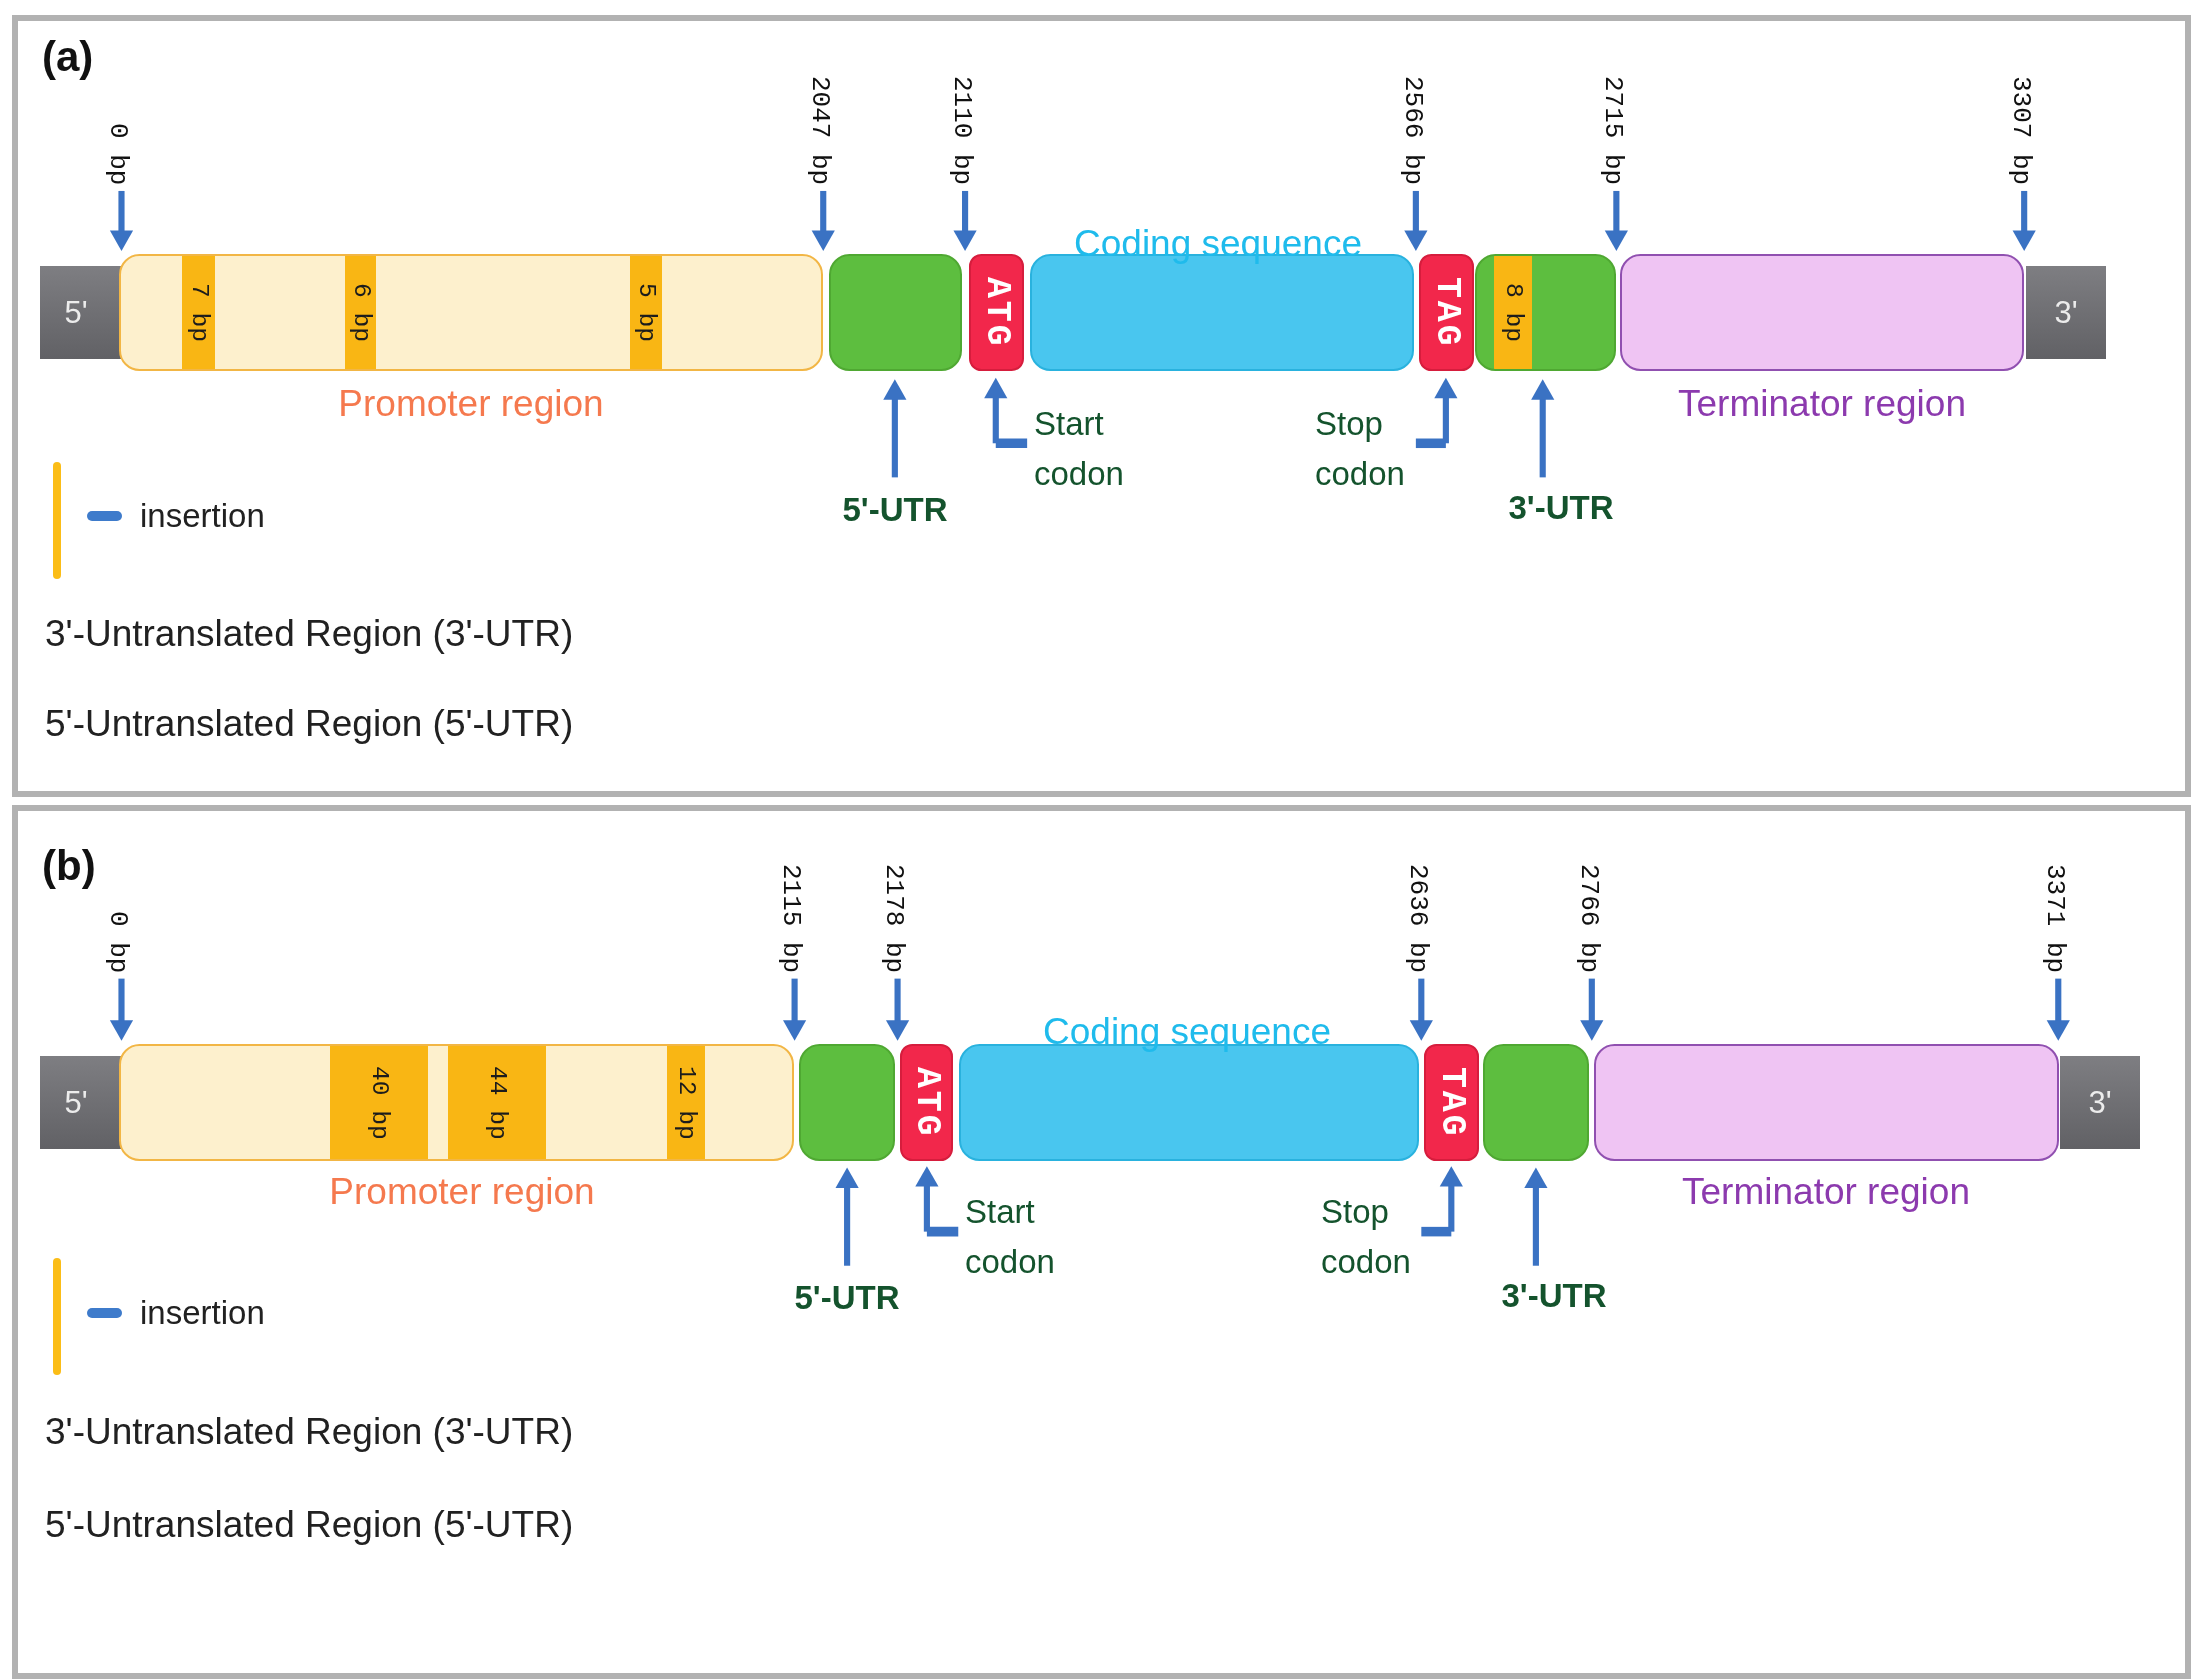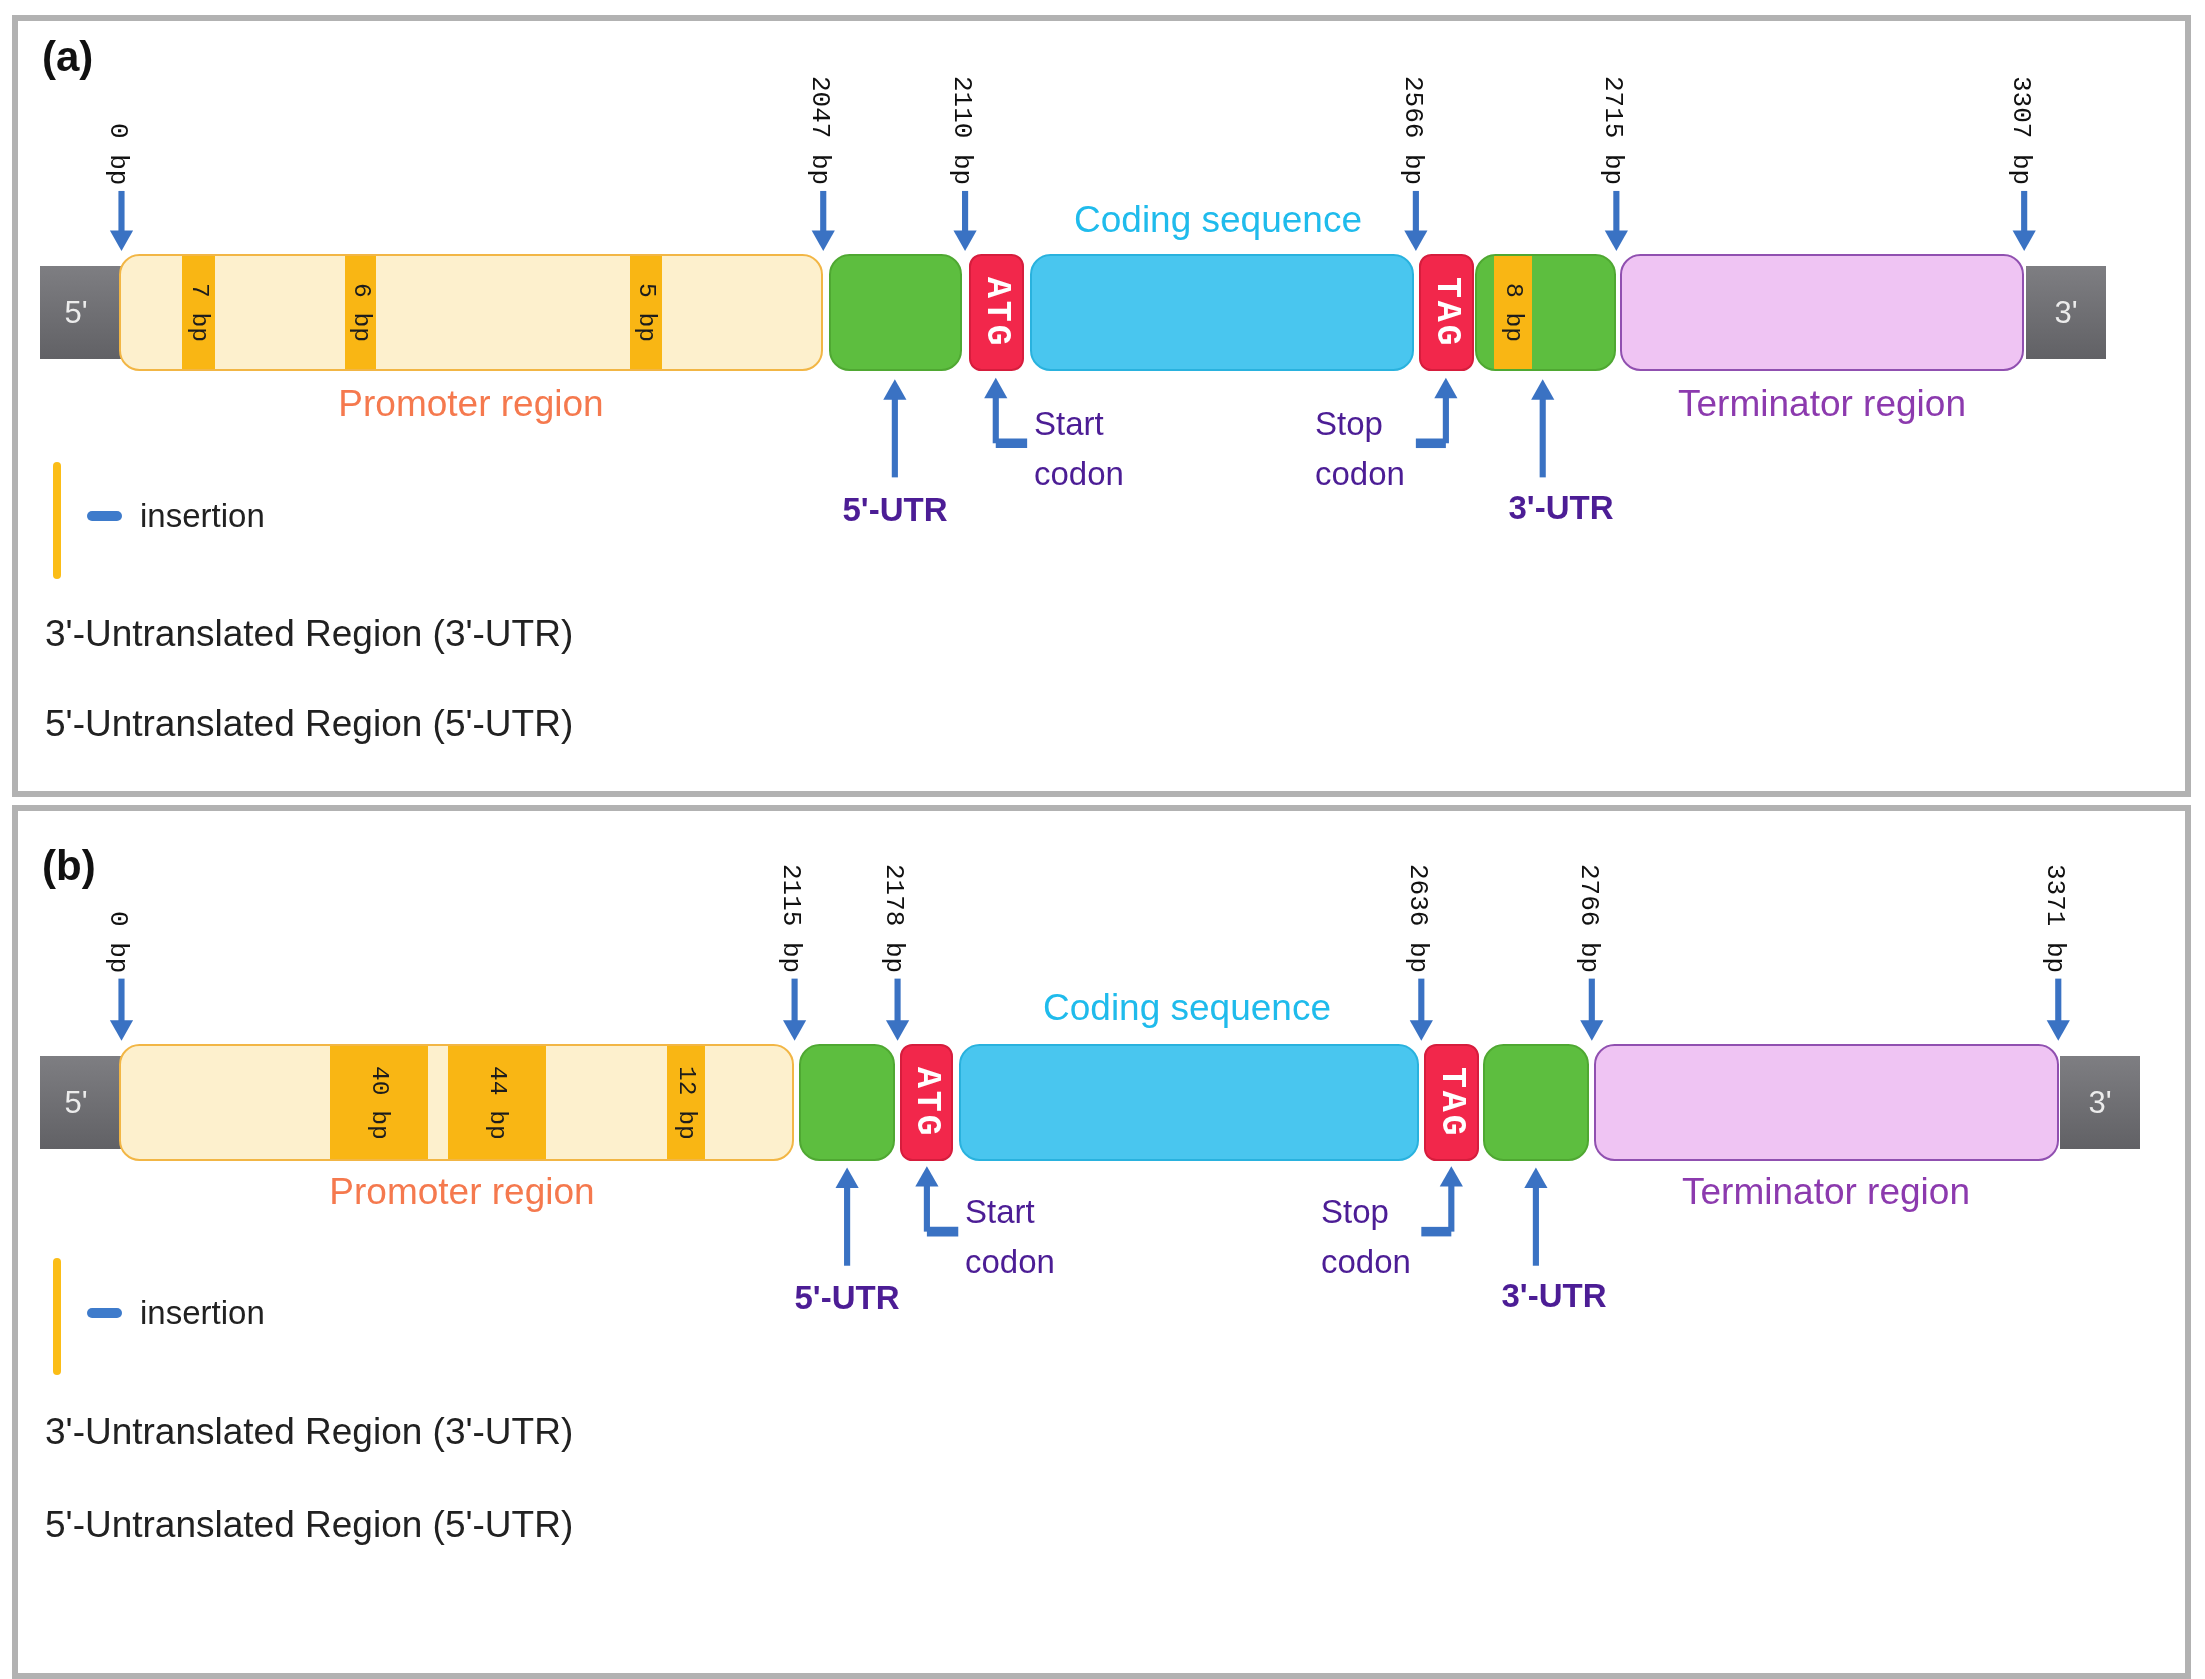--- a/index.html
+++ b/index.html
@@ -10,23 +10,23 @@
   .panel-frame{position:absolute;border:6.8px solid #b2b2b2;background:#ffffff;box-sizing:border-box;}
   .tag-label{position:absolute;font-weight:700;font-size:42px;color:#111;}
   .cap{position:absolute;display:flex;align-items:center;justify-content:center;z-index:1;}
   .cap-label{font-size:31px;color:#ececec;}
   .seg{position:absolute;box-sizing:border-box;z-index:2;overflow:hidden;display:flex;align-items:center;justify-content:center;}
   .band{position:absolute;top:0;bottom:0;display:flex;align-items:center;justify-content:center;}
   .vtext{writing-mode:vertical-rl;white-space:nowrap;line-height:1;}
   .band-label{font-family:"Liberation Mono",monospace;font-size:24.6px;color:#1c1c1c;}
   .codon-label{font-family:"Liberation Mono",monospace;font-size:35px;font-weight:700;color:#ffffff;letter-spacing:2.7px;}
   .marker-label{position:absolute;font-family:"Liberation Mono",monospace;font-size:26px;color:#111;z-index:4;}
-  .coding-label{position:absolute;font-size:37px;transform:translate(-50%,-50%);white-space:nowrap;z-index:4;}
+  .coding-label{position:absolute;font-size:37px;transform:translate(-50%,-50%);white-space:nowrap;z-index:4;margin-top:24px;}
   .region-label{position:absolute;font-size:37px;transform:translate(-50%,-50%);white-space:nowrap;z-index:4;}
-  .callout-text{position:absolute;font-size:33px;color:#4c1d95;white-space:nowrap;z-index:4;}
+  .callout-text{position:absolute;font-size:33px;color:#14532d;white-space:nowrap;z-index:4;}
   .center-x{transform:translate(-50%,-50%);font-weight:bold;}
   .left-anchor{transform:translate(0,-50%);}
   .legend-bar{position:absolute;border-radius:4.1px;z-index:2;}
   .legend-dash{position:absolute;border-radius:5.5px;z-index:2;}
   .insertion-label{position:absolute;font-size:33px;transform:translate(0,-50%);z-index:2;}
   .note-line{position:absolute;font-size:37px;transform:translate(0,-50%);white-space:nowrap;z-index:2;}
   svg.arrow-layer{position:absolute;left:0;top:0;z-index:3;}
 </style>
 </head>
 <body>

